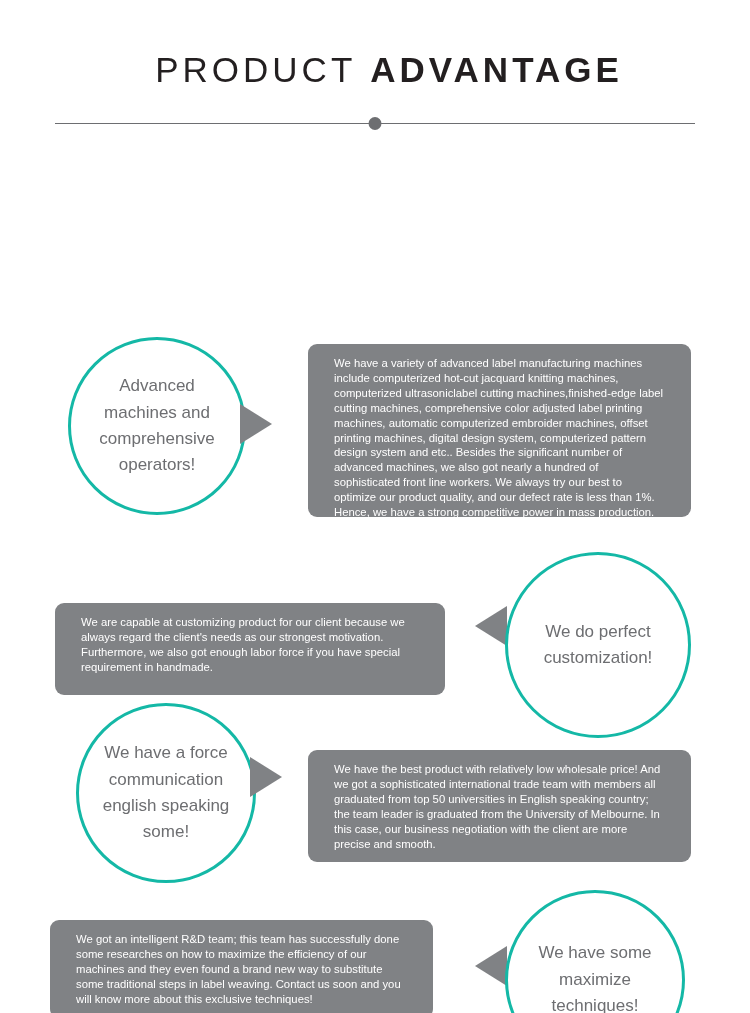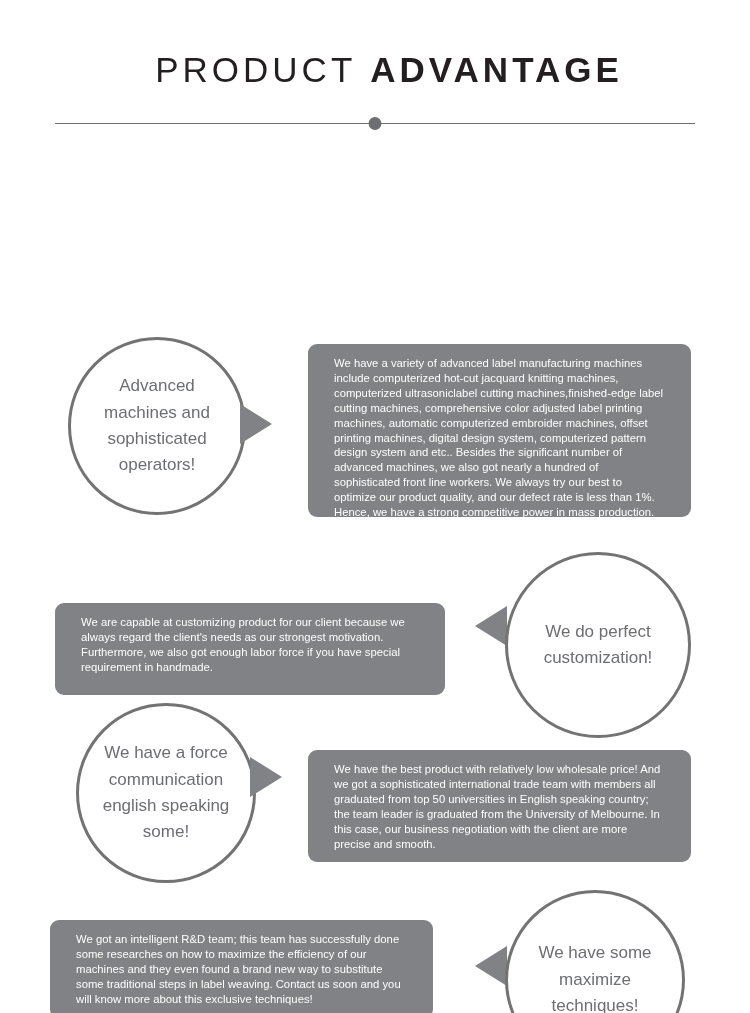--- a/index.html
+++ b/index.html
@@ -64,21 +64,21 @@
   .content {
     position: relative;
     width: 750px;
     height: 860px;
   }
 
   
   .circle {
     position: absolute;
     border-radius: 50%;
-    border: 3px solid #737373;
+    border: 3px solid #14b8a6;
     background: #ffffff;
     display: flex;
     align-items: center;
     justify-content: center;
     text-align: center;
     box-sizing: border-box;
     color: #6d6e71;
     font-size: 17px;
     line-height: 1.55;
     padding: 14px;
@@ -146,21 +146,21 @@
     <div class="rule-dot"></div>
   </div>
 </div>
 
 <div class="content">
 
   <div class="circle" id="circle-1">
     <div>
       <span>Advanced</span>
       <span>machines and</span>
-      <span>sophisticated</span>
+      <span>comprehensive</span>
       <span>operators!</span>
     </div>
   </div>
   <div class="pointer right" id="ptr-1"></div>
   <div class="box" id="box-1">We have a variety of advanced label manufacturing machines include computerized hot-cut jacquard knitting machines, computerized ultrasoniclabel cutting machines,finished-edge label cutting machines, comprehensive color adjusted label printing machines, automatic computerized  embroider machines, offset printing machines, digital design system, computerized pattern design system and etc.. Besides the significant number of advanced machines, we also got nearly a hundred of sophisticated front line workers. We always try our best to optimize our product quality, and our defect rate is less than 1%. Hence, we have a strong competitive power in mass production.</div>
 
   <div class="box" id="box-2">We are capable at customizing product for our client because we always regard the client's needs as our strongest motivation. Furthermore, we also got enough labor force if you have special requirement in handmade.</div>
   <div class="pointer left" id="ptr-2"></div>
   <div class="circle" id="circle-2">
     <div>

